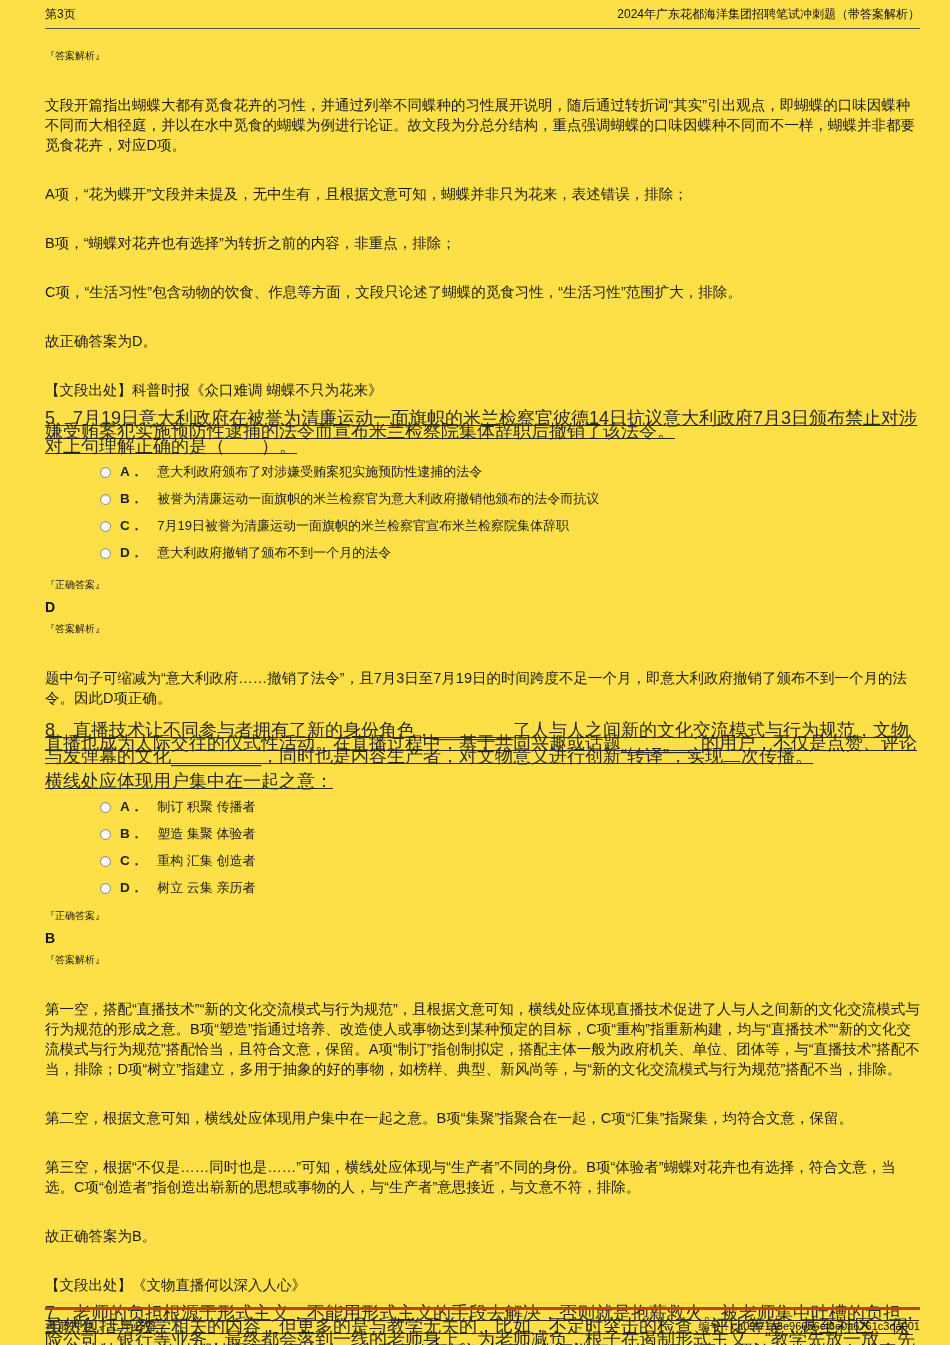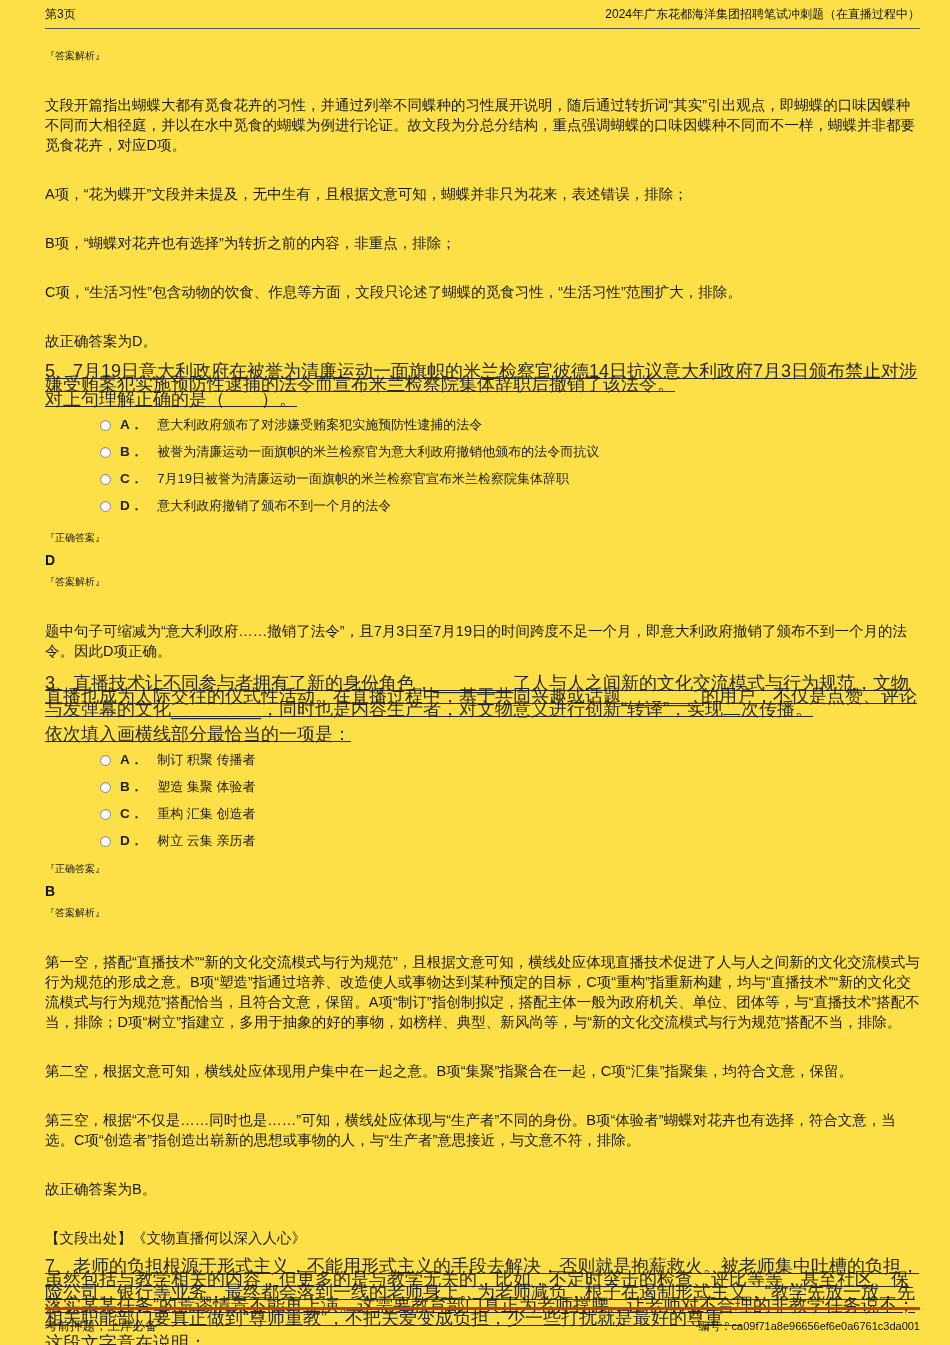--- a/index.html
+++ b/index.html
@@ -46,31 +46,32 @@
   }
   .footer .code{font-size:11px;color:#111;}
 </style>
 </head>
 <body>
 
 <div class="page">
 
   <div class="header">
     <span>第3页</span>
-    <span>2024年广东花都海洋集团招聘笔试冲刺题（在直播过程中）</span>
+    <span>2024年广东花都海洋集团招聘笔试冲刺题（带答案解析）</span>
   </div>
 
   <div class="content">
 
     <div class="para label-text mb-m">『答案解析』</div>
     <div class="para body-text">文段开篇指出蝴蝶大都有觅食花卉的习性，并通过列举不同蝶种的习性展开说明，随后通过转折词“其实”引出观点，即蝴蝶的口味因蝶种不同而大相径庭，并以在水中觅食的蝴蝶为例进行论证。故文段为分总分结构，重点强调蝴蝶的口味因蝶种不同而不一样，蝴蝶并非都要觅食花卉，对应D项。</div>
     <div class="para body-text">A项，“花为蝶开”文段并未提及，无中生有，且根据文意可知，蝴蝶并非只为花来，表述错误，排除；</div>
     <div class="para body-text">B项，“蝴蝶对花卉也有选择”为转折之前的内容，非重点，排除；</div>
     <div class="para body-text">C项，“生活习性”包含动物的饮食、作息等方面，文段只论述了蝴蝶的觅食习性，“生活习性”范围扩大，排除。</div>
     <div class="para body-text">故正确答案为D。</div>
+    <div class="para body-text mb-m">【文段出处】科普时报《众口难调 蝴蝶不只为花来》</div>
 
     <div class="para q-text tight">5、7月19日意大利政府在被誉为清廉运动一面旗帜的米兰检察官彼德14日抗议意大利政府7月3日颁布禁止对涉嫌受贿案犯实施预防性逮捕的法令而宣布米兰检察院集体辞职后撤销了该法令。</div>
     <div class="para q-text mb-s">对上句理解正确的是（　　）。</div>
     <div class="options">
       <div class="option-row">
         <span class="radio"></span>
         <span class="opt-letter">A．</span>
         <span class="opt-text">意大利政府颁布了对涉嫌受贿案犯实施预防性逮捕的法令</span>
       </div>
       <div class="option-row">
@@ -87,22 +88,22 @@
         <span class="radio"></span>
         <span class="opt-letter">D．</span>
         <span class="opt-text">意大利政府撤销了颁布不到一个月的法令</span>
       </div>
     </div>
     <div class="para label-text tight" style="margin-top:14px;">『正确答案』</div>
     <div class="para answer-letter tight">D</div>
     <div class="para label-text tight">『答案解析』</div>
     <div class="para body-text mb-l">题中句子可缩减为“意大利政府……撤销了法令”，且7月3日至7月19日的时间跨度不足一个月，即意大利政府撤销了颁布不到一个月的法令。因此D项正确。</div>
 
-    <div class="para q-text mb-m">3、直播技术让不同参与者拥有了新的身份角色，________了人与人之间新的文化交流模式与行为规范，文物直播也成为人际交往的仪式性活动。在直播过程中，基于共同兴趣或话题________的用户，不仅是点赞、评论与发弹幕的文化_________，同时也是内容生产者，对文物意义进行创新“转译”，实现二次传播。</div>
-    <div class="para q-text mb-s">依次填入画横线部分最恰当的一项是：</div>
+    <div class="para q-text mb-m">8、直播技术让不同参与者拥有了新的身份角色，________了人与人之间新的文化交流模式与行为规范，文物直播也成为人际交往的仪式性活动。在直播过程中，基于共同兴趣或话题________的用户，不仅是点赞、评论与发弹幕的文化_________，同时也是内容生产者，对文物意义进行创新“转译”，实现二次传播。</div>
+    <div class="para q-text mb-s">横线处应体现用户集中在一起之意：</div>
     <div class="options">
       <div class="option-row">
         <span class="radio"></span>
         <span class="opt-letter">A．</span>
         <span class="opt-text">制订 积聚 传播者</span>
       </div>
       <div class="option-row">
         <span class="radio"></span>
         <span class="opt-letter">B．</span>
         <span class="opt-text">塑造 集聚 体验者</span>

